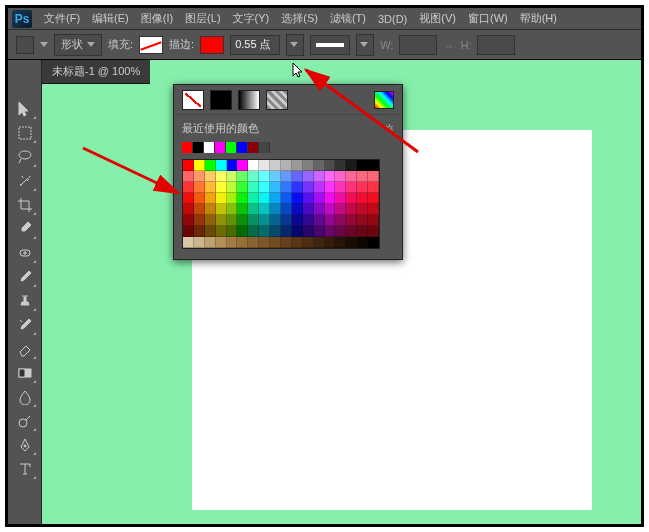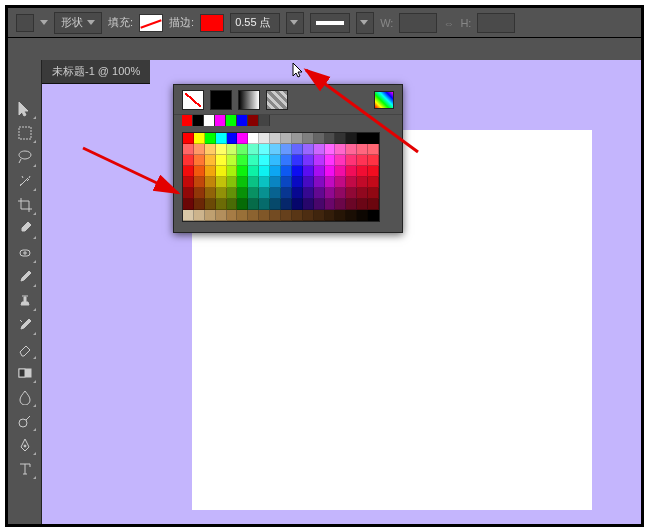--- a/index.html
+++ b/index.html
@@ -13,21 +13,21 @@
 .dd{height:22px;background:#4a4a4a;border:1px solid #333;display:flex;align-items:center;padding:0 6px;gap:4px}
 .tri{width:0;height:0;border-left:4px solid transparent;border-right:4px solid transparent;border-top:5px solid #aaa}
 .lbl{color:#ccc}
 .fillbox{width:24px;height:18px;background:#fff;border:1px solid #333;position:relative}
 .fillbox::after{content:'';position:absolute;width:100%;height:2px;background:red;top:50%;left:0;transform:rotate(-20deg)}
 .strokebox{width:24px;height:18px;background:#f00;border:1px solid #333}
 .numfield{width:50px;height:20px;background:#4a4a4a;border:1px solid #333;color:#eee;padding:0 4px;display:flex;align-items:center}
 .weightbar{width:40px;height:20px;background:#4a4a4a;border:1px solid #333;display:flex;align-items:center;justify-content:center}
 .weightbar span{display:block;width:28px;height:4px;background:#fff}
 .dimlbl{color:#888}
-.workspace{position:absolute;top:52px;left:34px;right:0;bottom:0;background:#c4b5fd}
+.workspace{position:absolute;top:52px;left:34px;right:0;bottom:0;background:#86efac}
 .tab{height:24px;background:#3a3a3a;display:inline-flex;align-items:center;padding:0 10px;border-bottom:1px solid #111}
 .canvas{position:absolute;top:70px;left:150px;width:400px;height:380px;background:#fff}
 .toolbar{position:absolute;top:52px;left:0;width:34px;bottom:0;background:#535353;border-right:1px solid #222;display:flex;flex-direction:column;align-items:center;padding-top:38px;gap:2px}
 .tool{width:24px;height:22px;display:flex;align-items:center;justify-content:center;cursor:pointer;position:relative}
 .tool svg{width:16px;height:16px;fill:#ccc;stroke:#ccc}
 .tool .c{position:absolute;right:1px;bottom:1px;width:0;height:0;border-right:3px solid #aaa;border-top:3px solid transparent}
 
 .popup{position:absolute;top:76px;left:165px;width:230px;background:#535353;border:1px solid #222;box-shadow:0 2px 8px rgba(0,0,0,.6);z-index:5}
 .popup-head{height:30px;display:flex;align-items:center;padding:0 8px;gap:6px;border-bottom:1px solid #444}
 .pbox{width:22px;height:20px;border:1px solid #222}
@@ -48,20 +48,34 @@
 
 .arrow{position:absolute;z-index:10;pointer-events:none}
 .cursor{position:absolute;top:54px;left:284px;z-index:6}
 .cursor svg{width:14px;height:18px}
 </style>
 </head>
 <body>
 
 <div class="frame">
 
+  <div class="menubar">
+    <div class="logo">Ps</div>
+    <div class="menu-item">文件(F)</div>
+    <div class="menu-item">编辑(E)</div>
+    <div class="menu-item">图像(I)</div>
+    <div class="menu-item">图层(L)</div>
+    <div class="menu-item">文字(Y)</div>
+    <div class="menu-item">选择(S)</div>
+    <div class="menu-item">滤镜(T)</div>
+    <div class="menu-item">3D(D)</div>
+    <div class="menu-item">视图(V)</div>
+    <div class="menu-item">窗口(W)</div>
+    <div class="menu-item">帮助(H)</div>
+  </div>
 
   <div class="optbar">
     <div class="swatch" style="background:#4a4a4a"></div>
     <div class="tri"></div>
     <div class="dd">
       <span>形状</span>
       <div class="tri"></div>
     </div>
     <span class="lbl">填充:</span>
     <div class="fillbox"></div>
@@ -194,20 +208,24 @@
       </div>
   </div>
 
   <div class="popup">
     <div class="popup-head">
       <div class="pbox nofill"></div>
       <div class="pbox solid"></div>
       <div class="pbox grad"></div>
       <div class="pbox patt"></div>
       <div class="picker"></div>
+    </div>
+    <div class="section-head">
+      <span>最近使用的颜色</span>
+      <span class="gear">✲</span>
     </div>
     <div class="recent" id="recent">
         <div class="sw" style="background: rgb(255, 0, 0);"></div>
         <div class="sw" style="background: rgb(0, 0, 0);"></div>
         <div class="sw" style="background: rgb(255, 255, 255);"></div>
         <div class="sw" style="background: rgb(255, 0, 255);"></div>
         <div class="sw" style="background: rgb(0, 255, 0);"></div>
         <div class="sw" style="background: rgb(0, 0, 255);"></div>
         <div class="sw" style="background: rgb(136, 0, 0);"></div>
         <div class="sw" style="background: rgb(68, 68, 68);"></div>

